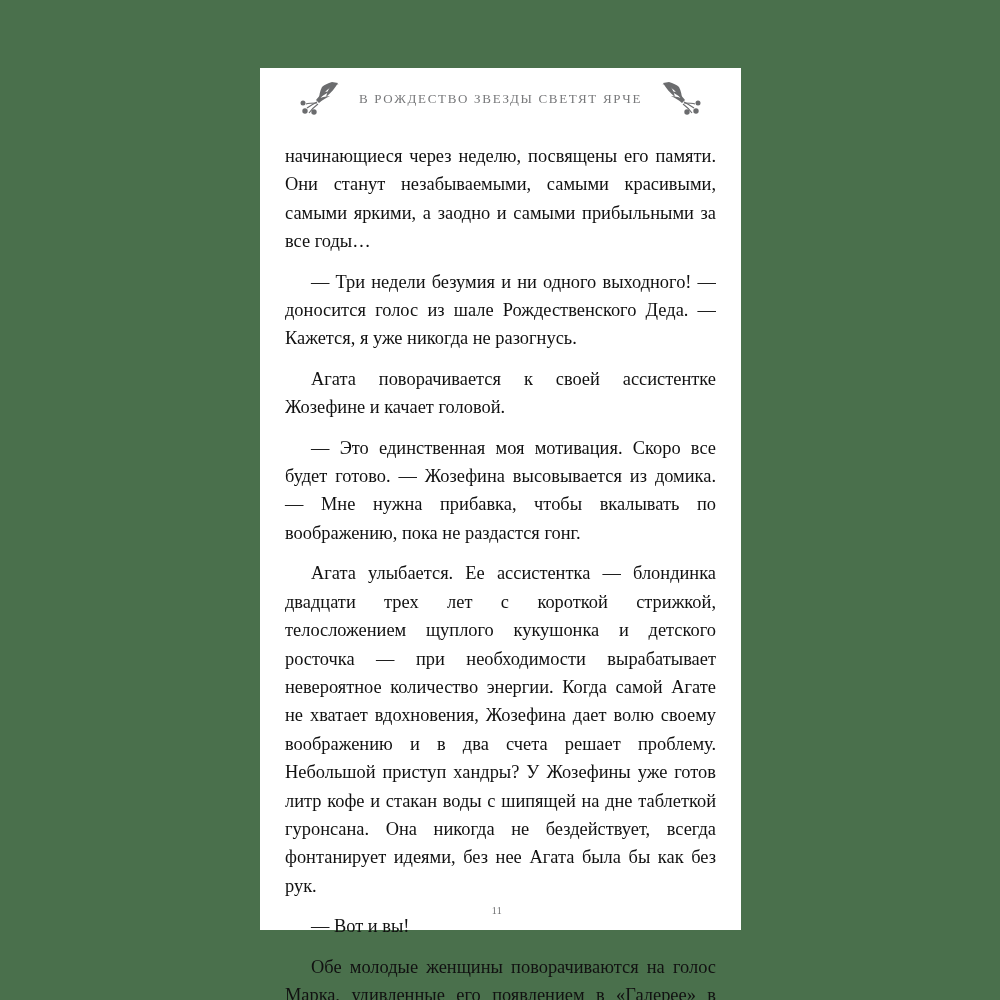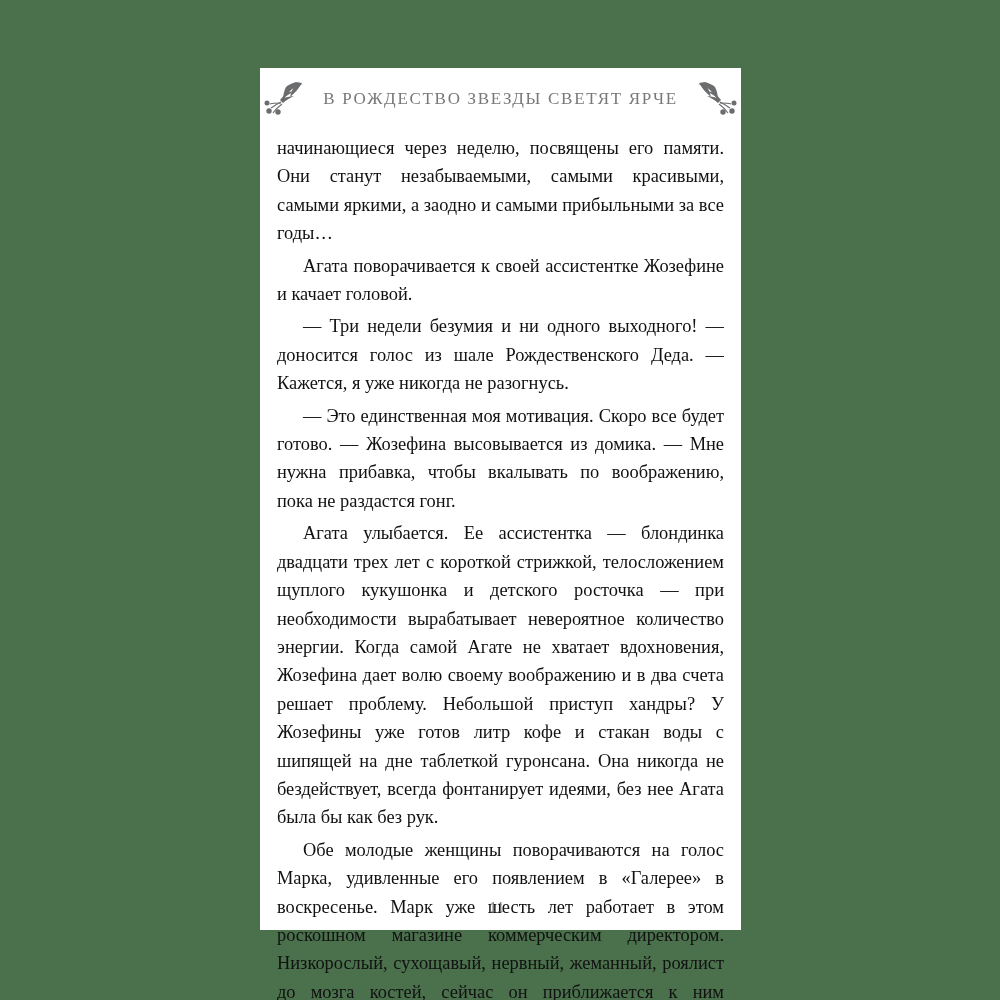--- a/index.html
+++ b/index.html
@@ -38,21 +38,21 @@
     top: 4px;
     width: 481px;
     height: 52px;
     display: flex;
     align-items: center;
     justify-content: center;
     gap: 0px;
   }
   .rh-title {
     font-family: "Liberation Serif", serif;
-    font-size: 17px;
+    font-size: 13px;
     letter-spacing: 1.7px;
     color: #77787a;
     white-space: nowrap;
     padding: 0 13px 0 13px;
     line-height: 1;
   }
   .ornament {
     width: 52px;
     height: 38px;
     flex: 0 0 52px;
@@ -69,34 +69,34 @@
     color: #111111;
     font-family: "Liberation Serif", serif;
     font-size: 18.4px;
     line-height: 28.4px;
     text-align: justify;
     text-justify: inter-word;
     -webkit-hyphens: manual;
     hyphens: manual;
   }
   .body-text p {
-    margin: 4px;
+    margin: 12px;
     text-indent: 26px;
   }
   .body-text p.noindent { text-indent: 0; }
 
   
   .folio {
     position: absolute;
     left: 0;
     bottom: 14px;
     width: 474px;
     text-align: center;
     font-family: "Liberation Serif", serif;
-    font-size: 15px;
+    font-size: 10px;
     color: #6d6e70;
     letter-spacing: 0.5px;
   }
 </style>
 </head>
 <body>
 
 <div id="stage">
 
   <div id="page-sheet">
@@ -132,24 +132,25 @@
         </g>
         <circle cx="9" cy="24" r="2.5" fill="#6b6c6e"></circle>
         <circle cx="11" cy="32" r="2.7" fill="#6b6c6e"></circle>
         <circle cx="20" cy="33" r="2.7" fill="#6b6c6e"></circle>
       </svg>
 
     </div>
 
     <div class="body-text">
       <p class="noindent">начинающиеся через неделю, посвящены его памяти. Они станут незабываемыми, самыми красивыми, самыми яркими, а заодно и самыми прибыльными за все годы…</p>
+      <p>— Три недели безумия и ни одного выходного! — доносится голос из шале Рождественского Деда. — Кажется, я уже никогда не разогнусь.</p>
       <p>Агата поворачивается к своей ассистентке Жозефине и качает головой.</p>
-      <p>— Три недели безумия и ни одного выходного! — доносится голос из шале Рождественского Деда. — Кажется, я уже никогда не разогнусь.</p>
       <p>— Это единственная моя мотивация. Скоро все будет готово. — Жозефина высовывается из домика. — Мне нужна прибавка, чтобы вкалывать по воображению, пока не раздастся гонг.</p>
       <p>Агата улыбается. Ее ассистентка — блондинка двадцати трех лет с короткой стрижкой, телосложением щуплого кукушонка и детского росточка — при необходимости вырабатывает невероятное количество энергии. Когда самой Агате не хватает вдохновения, Жозефина дает волю своему воображению и в два счета решает проблему. Небольшой приступ хандры? У Жозефины уже готов литр кофе и стакан воды с шипящей на дне таблеткой гуронсана. Она никогда не бездействует, всегда фонтанирует идеями, без нее Агата была бы как без рук.</p>
+      <p>— Вот и вы!</p>
       <p>Обе молодые женщины поворачиваются на голос Марка, удивленные его появлением в «Галерее» в воскресенье. Марк уже шесть лет работает в этом роскошном магазине коммерческим директором. Низкорослый, сухощавый, нервный, жеманный, роялист до мозга костей, сейчас он приближается к ним широкими шагами.</p>
     </div>
 
     <div class="folio">11</div>
 
   </div>
 
 </div>
 
 </body></html>

